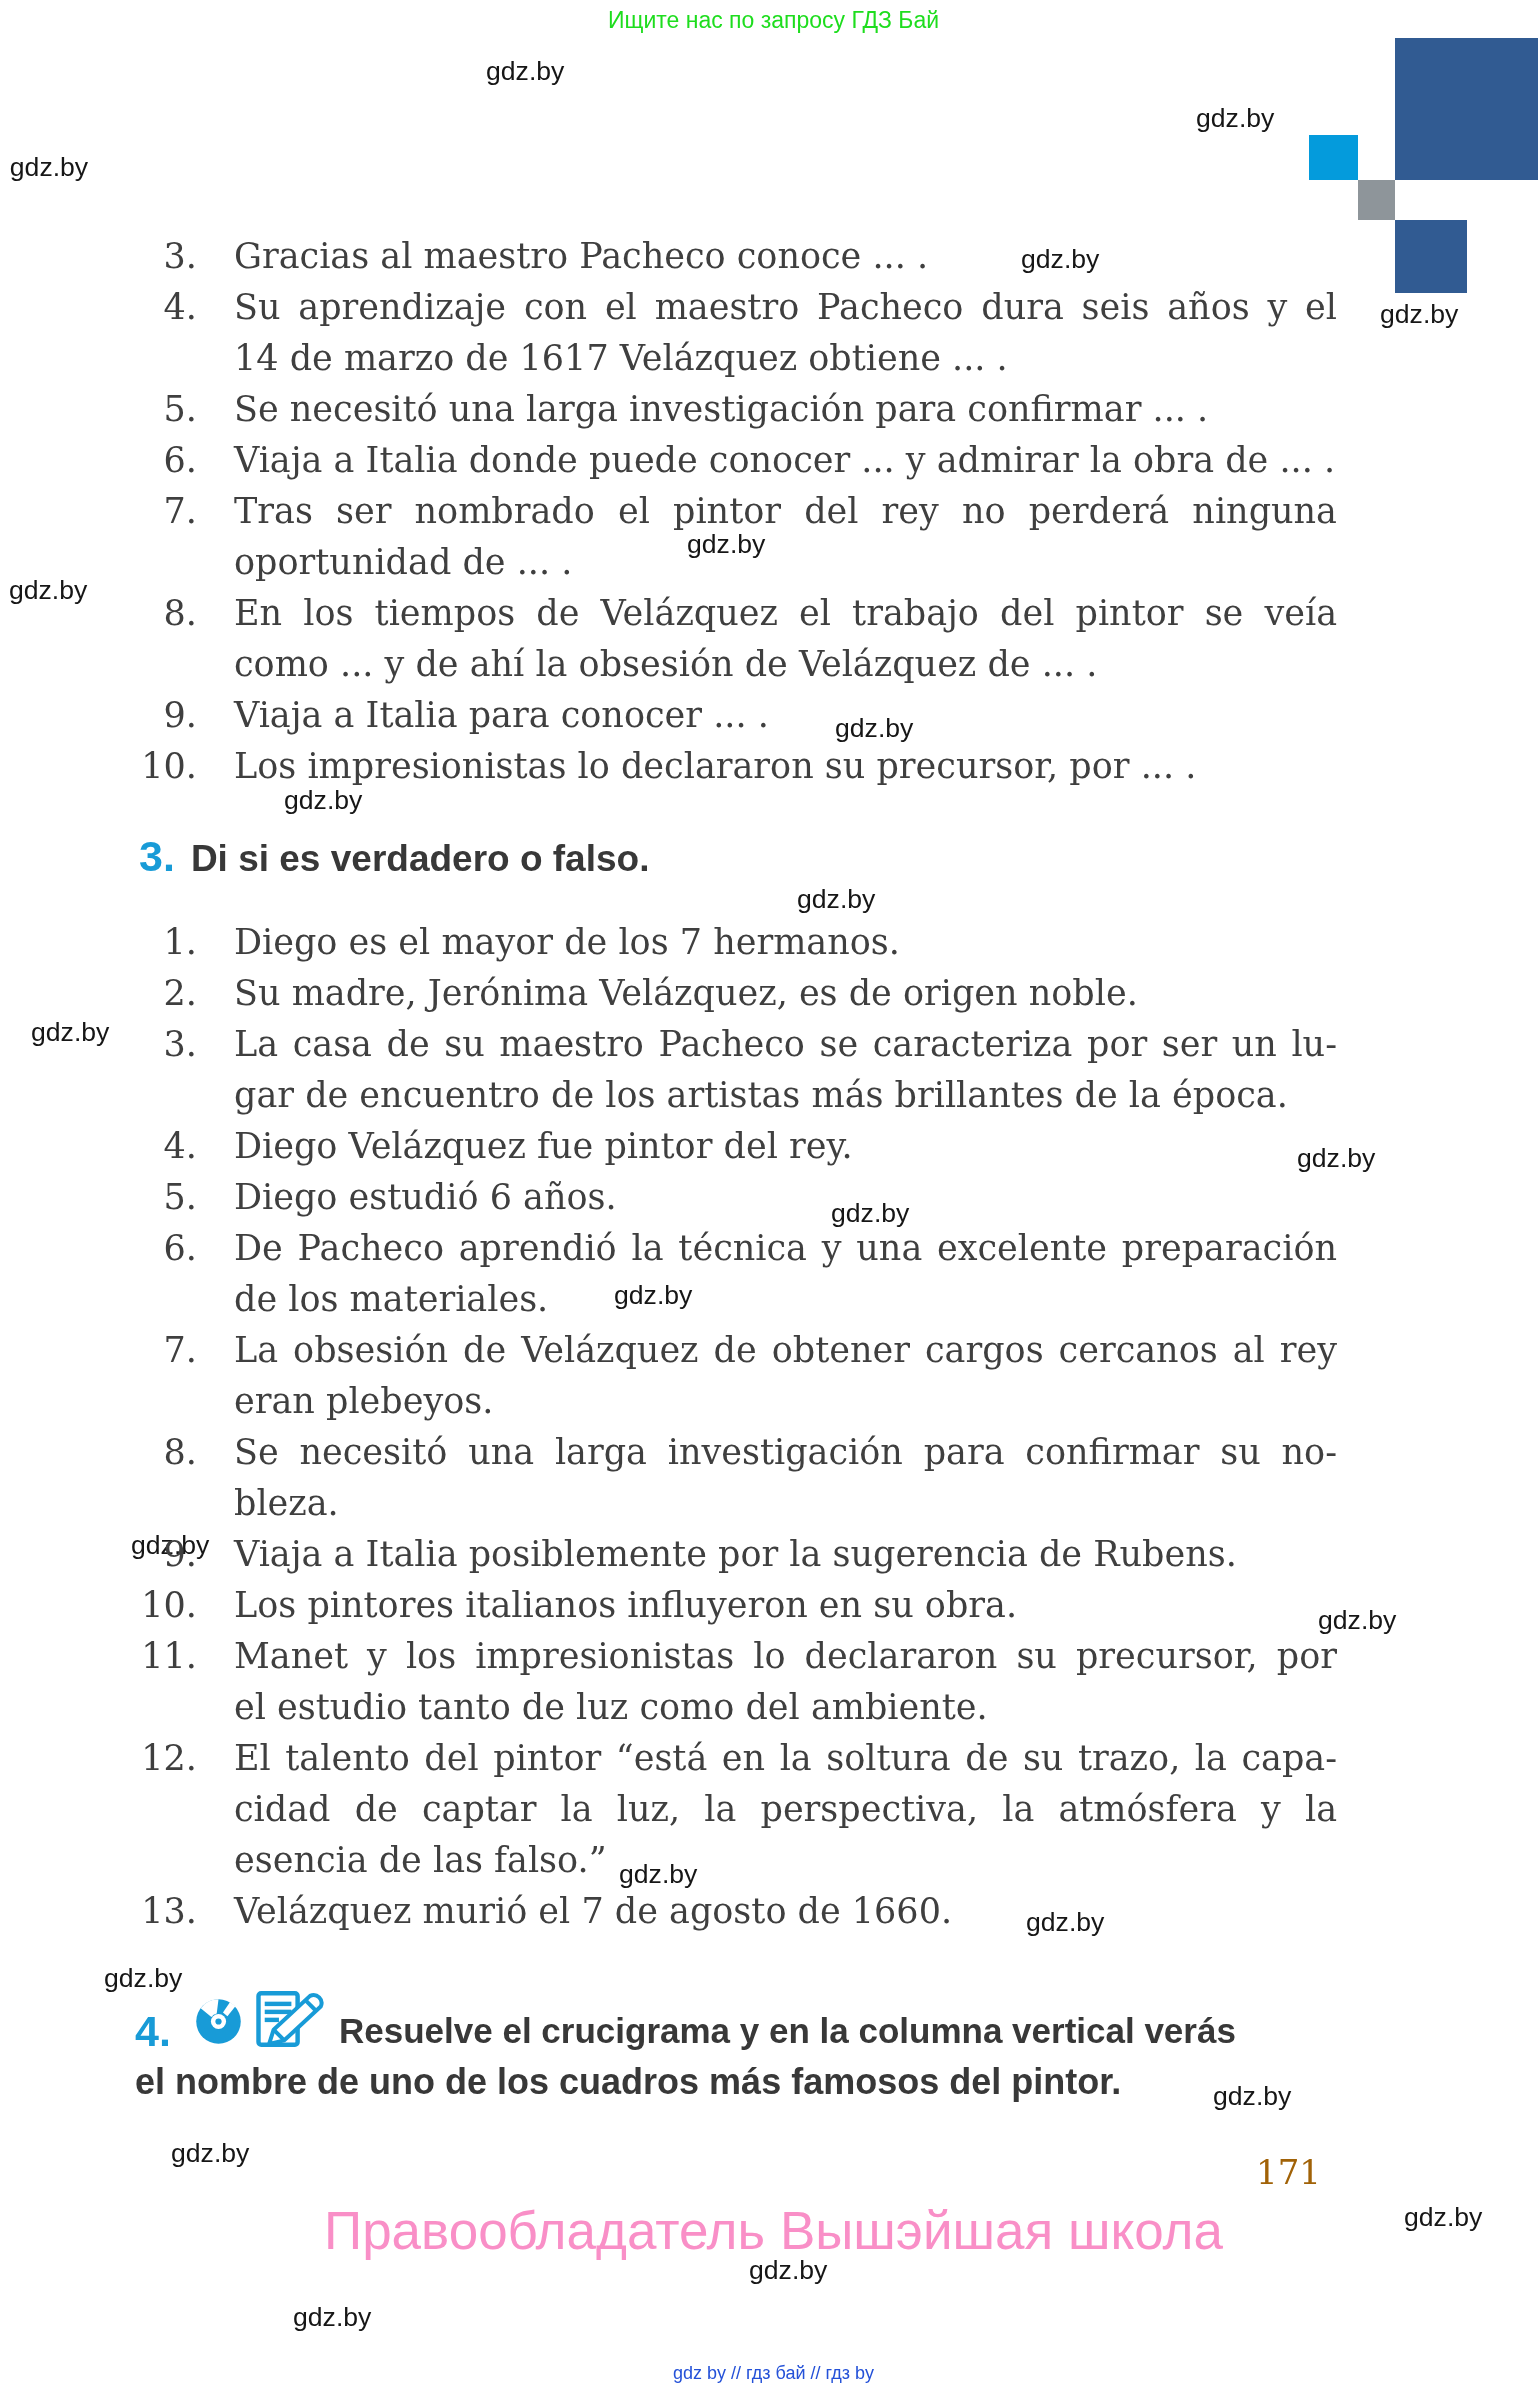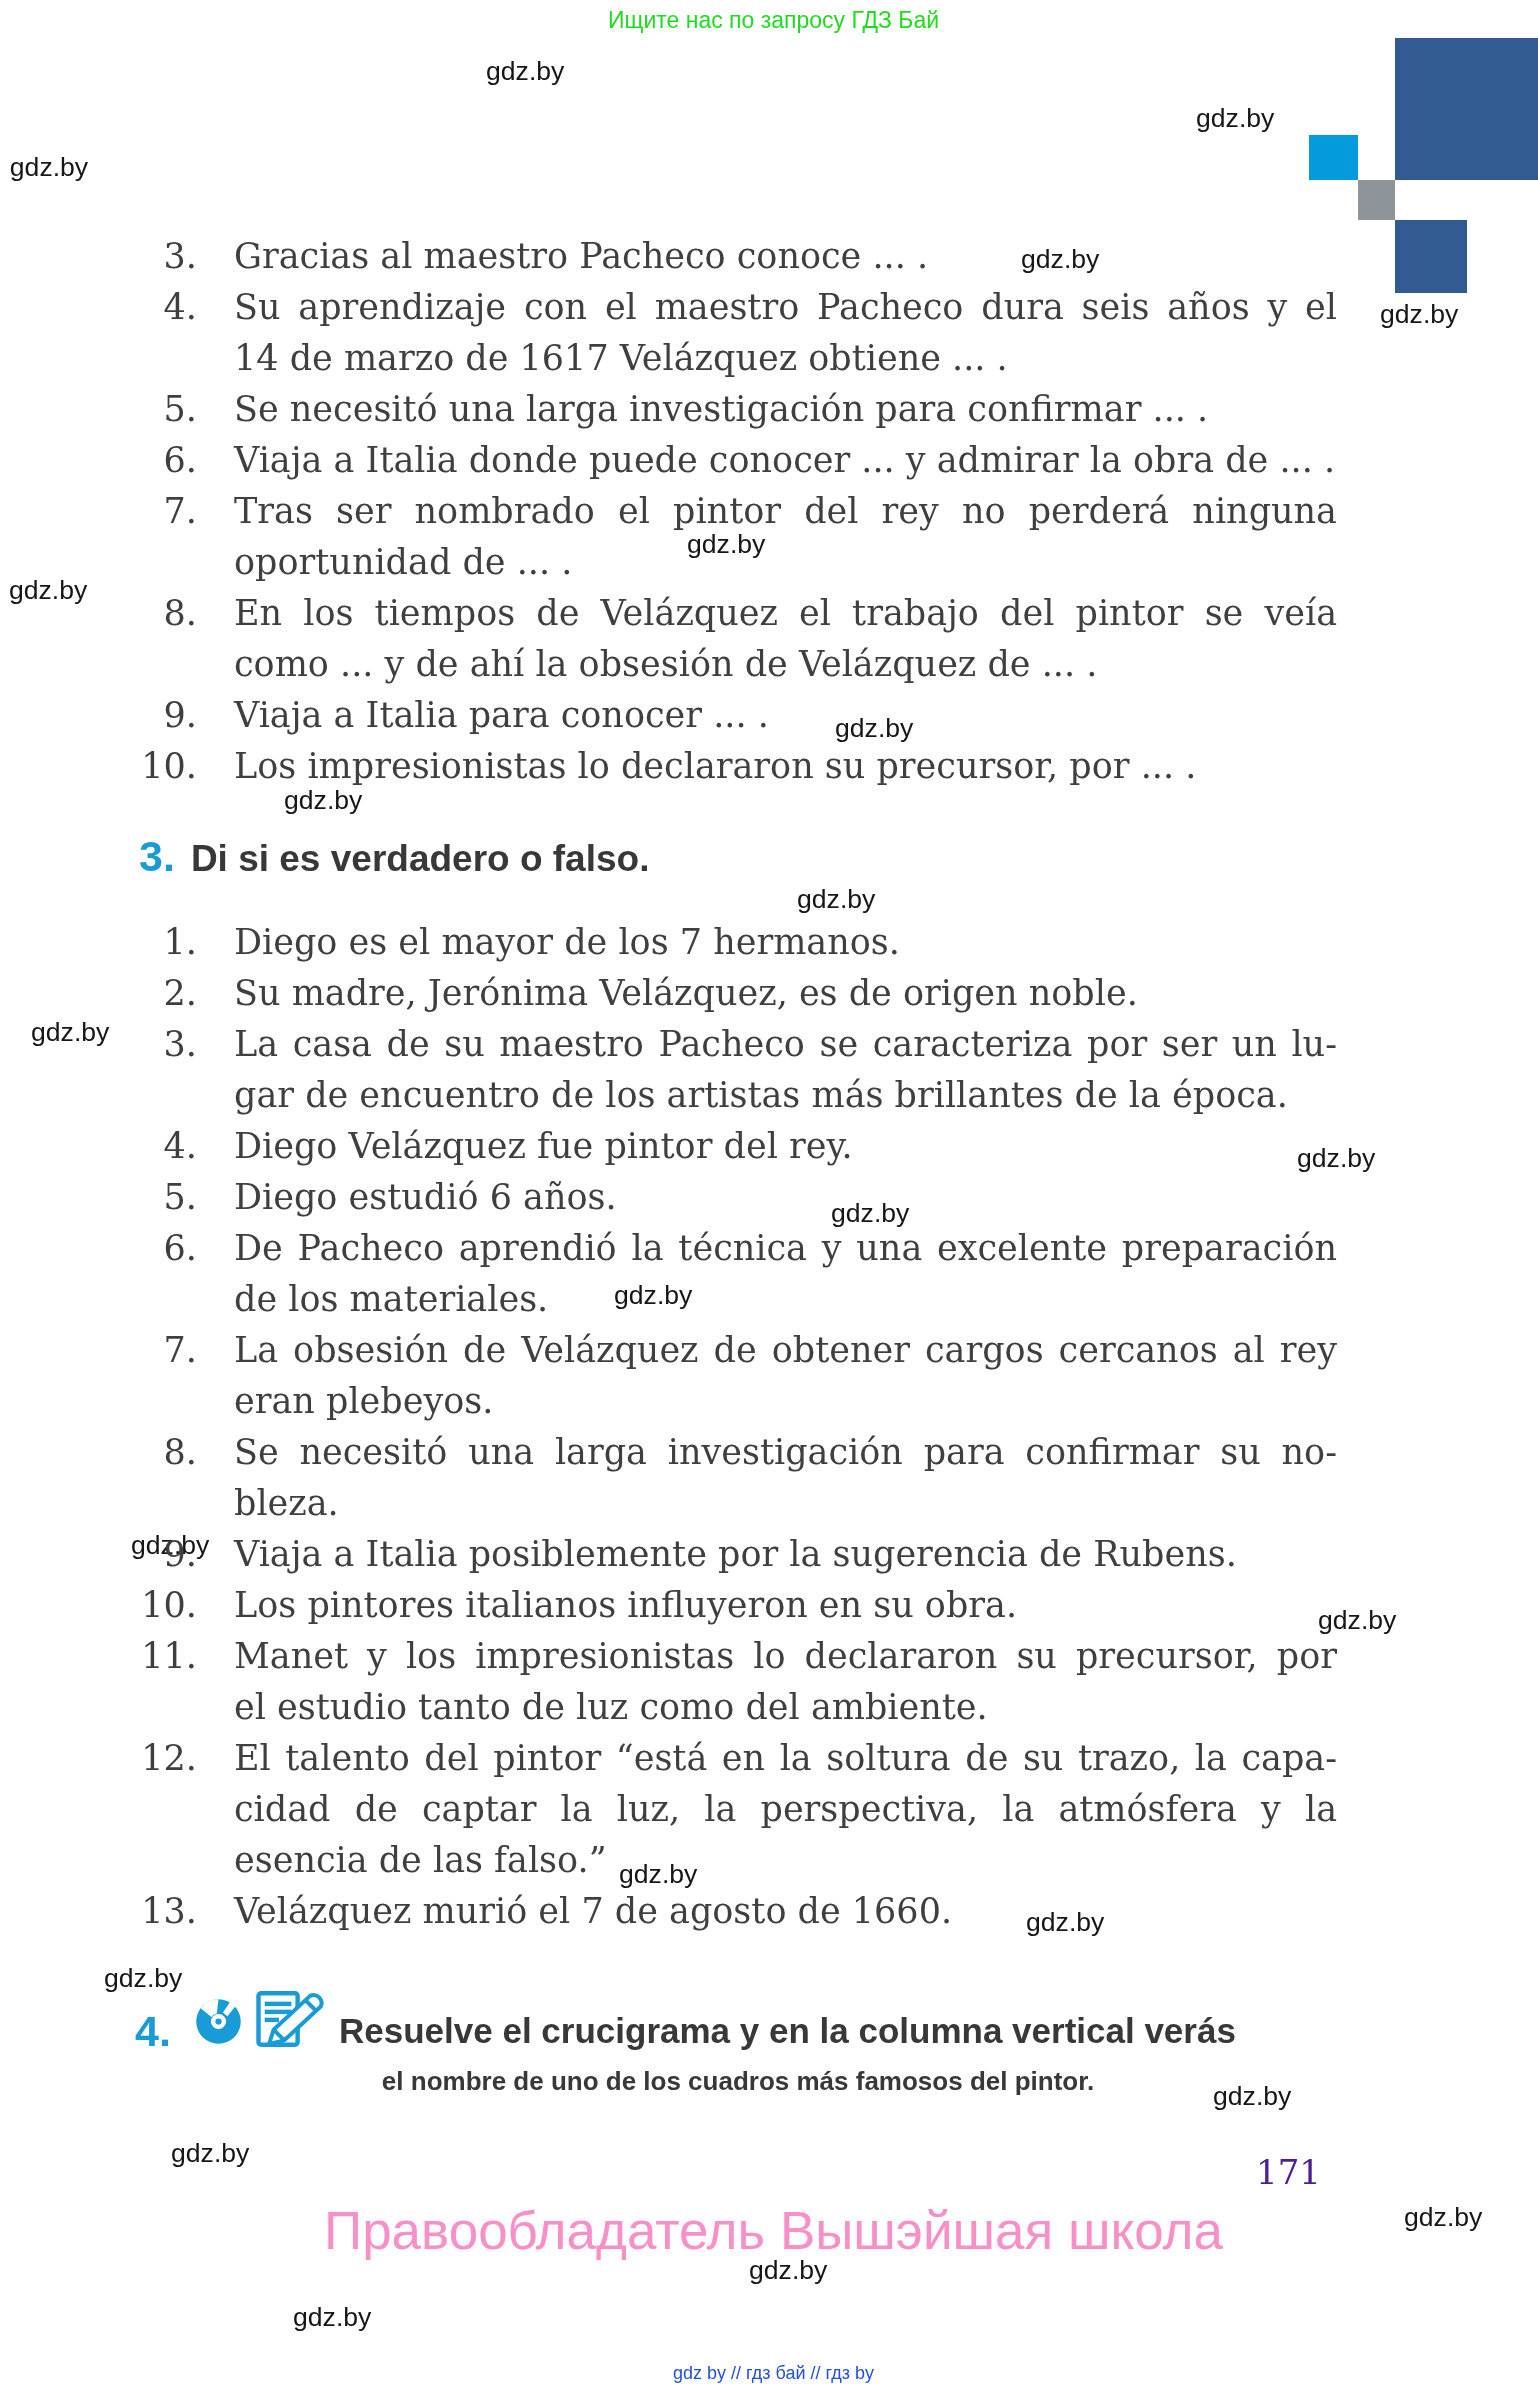--- a/index.html
+++ b/index.html
@@ -31,27 +31,27 @@
   
   .exhead{position:absolute;left:139px;top:832px;display:flex;align-items:baseline;
           font-family:"Liberation Sans",sans-serif;font-weight:bold;}
   .exnum{color:#189bd7;font-size:43px;margin-right:16px;}
   .extitle{color:#383838;font-size:37px;}
 
   .ex4{position:absolute;left:135px;top:2005px;width:1206px;
        font-family:"Liberation Sans",sans-serif;font-weight:bold;color:#383838;}
   .ex4 .exnum{position:absolute;left:0;top:1.8px;}
   .ex4-line1{padding-left:204px;font-size:35px;line-height:51px;white-space:nowrap;}
-  .ex4-line2{font-size:26px;line-height:51px;white-space:nowrap;text-align:center;}
+  .ex4-line2{font-size:36px;line-height:51px;white-space:nowrap;}
   .icon{position:absolute;}
   .icon-cd{left:55px;top:-12.4px;}
   .icon-pad{left:119px;top:-17.7px;}
 
   .pagenum{position:absolute;left:1223px;top:2152px;width:98px;text-align:right;
-           font-size:34px;color:#4c1d95;}
+           font-size:34px;color:#a16207;}
 
   .copyright{position:absolute;top:2200px;left:0;width:100%;text-align:center;
              font-family:"Liberation Sans",sans-serif;font-size:53px;color:#f98fc7;}
   .links{position:absolute;top:2363px;left:0;width:100%;text-align:center;
          font-family:"Liberation Sans",sans-serif;font-size:18px;color:#2451d8;}
 </style>
 </head>
 <body>
 
 <div class="page">

